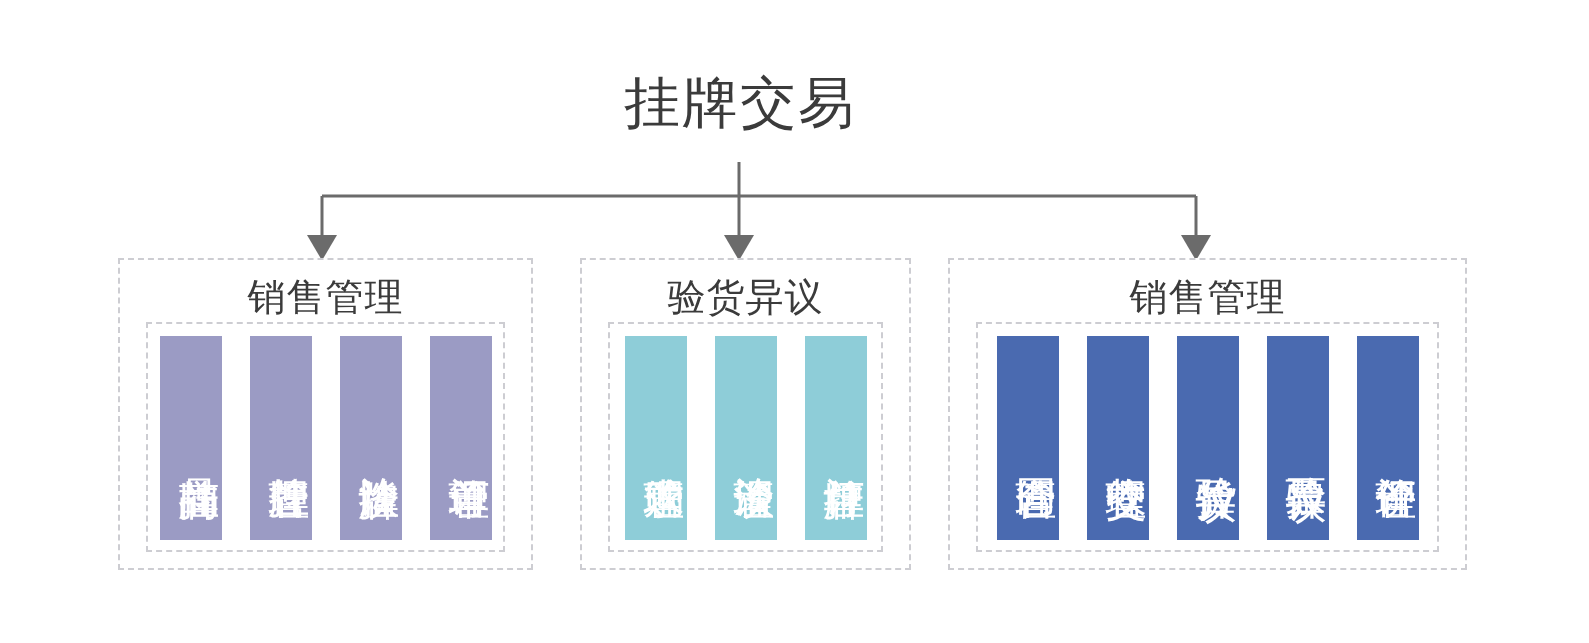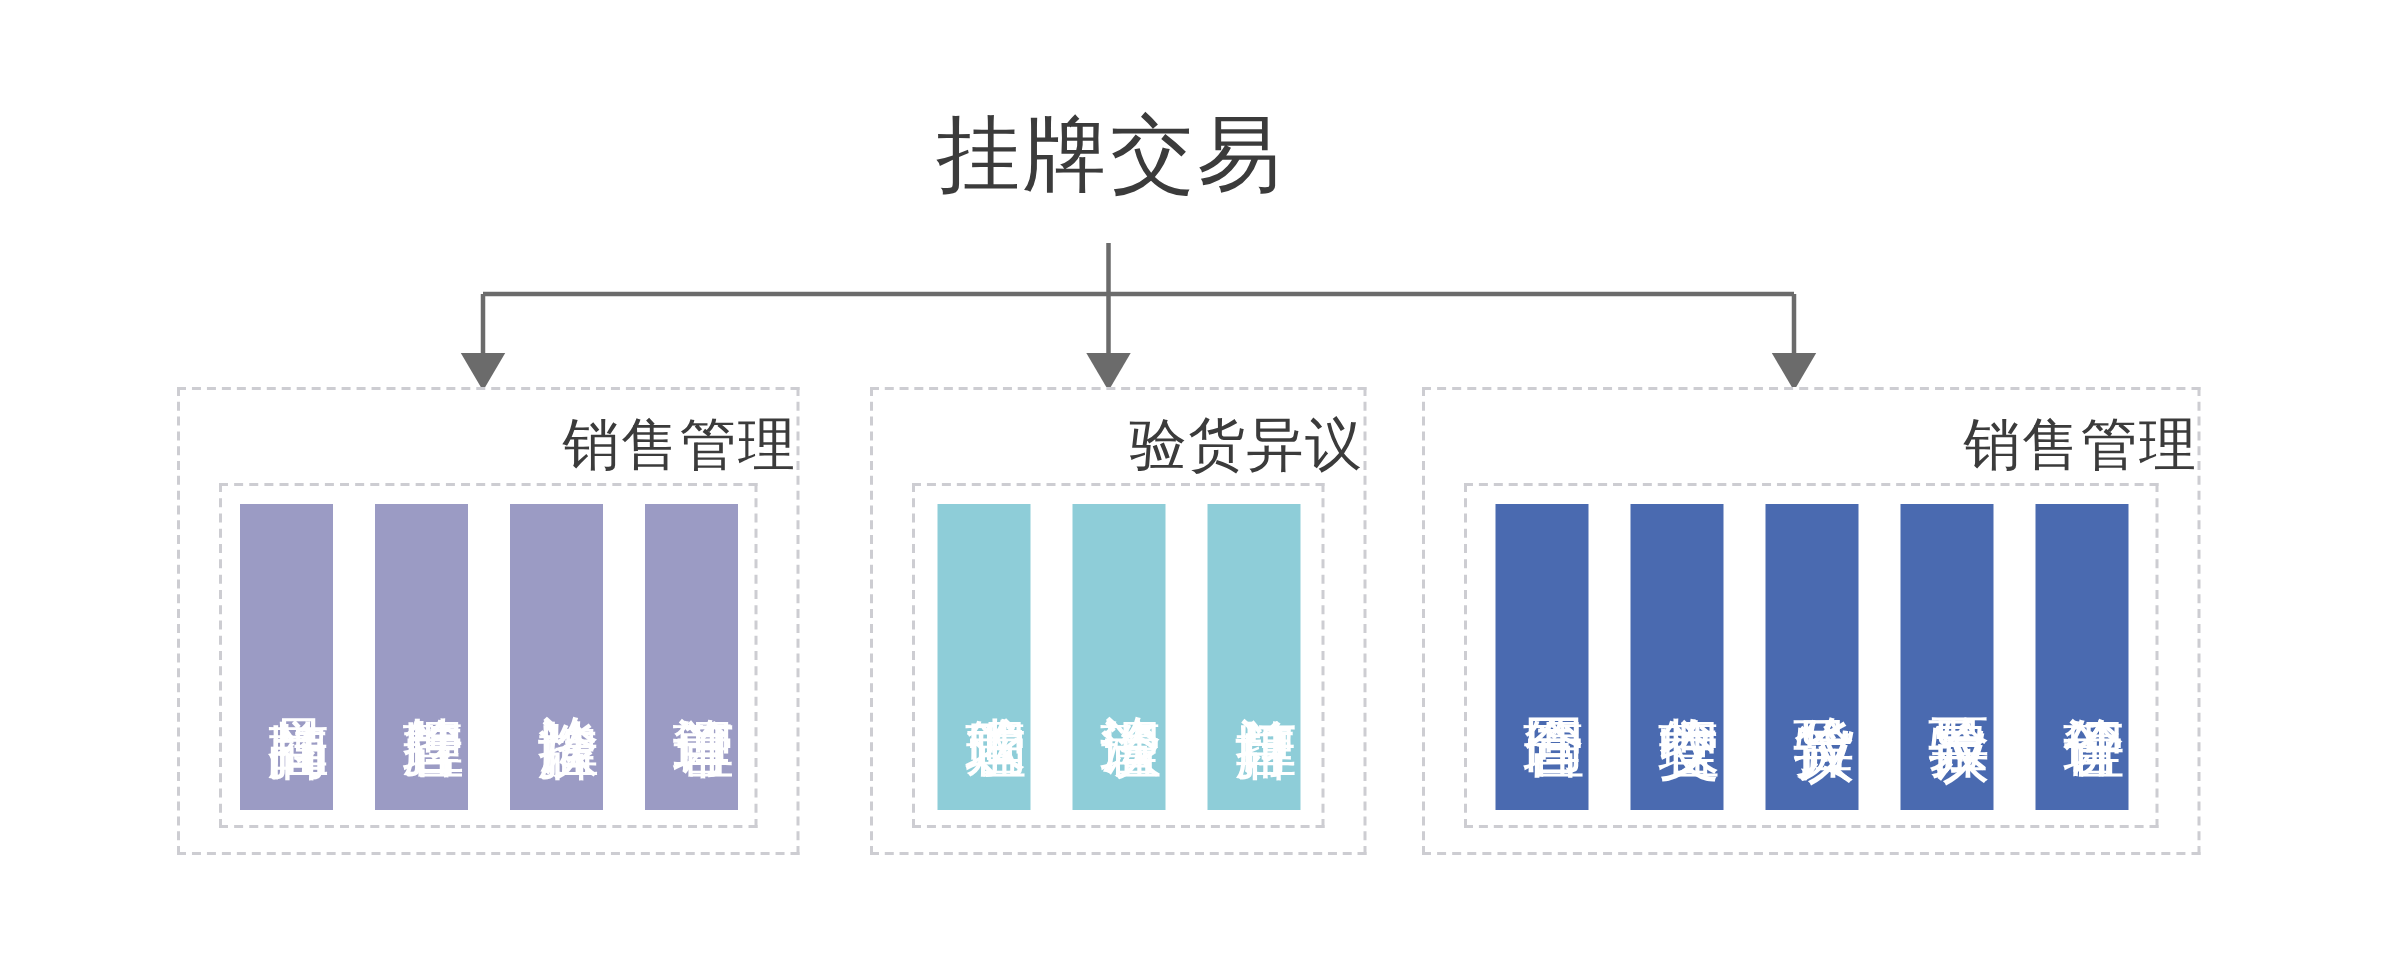--- a/index.html
+++ b/index.html
@@ -52,21 +52,21 @@
     position: absolute;
     border: 2px dashed #cdcdd2;
     background: #ffffff;
     box-sizing: border-box;
   }
   .group-header {
     position: absolute;
     left: 0;
     right: 0;
     top: 14px;
-    text-align: right;
+    text-align: center;
     font-size: 38px;
     line-height: 46px;
     letter-spacing: 1px;
     color: #3b3b3b;
     font-weight: 400;
     white-space: nowrap;
   }
   .group-inner {
     position: absolute;
     left: 26px;

